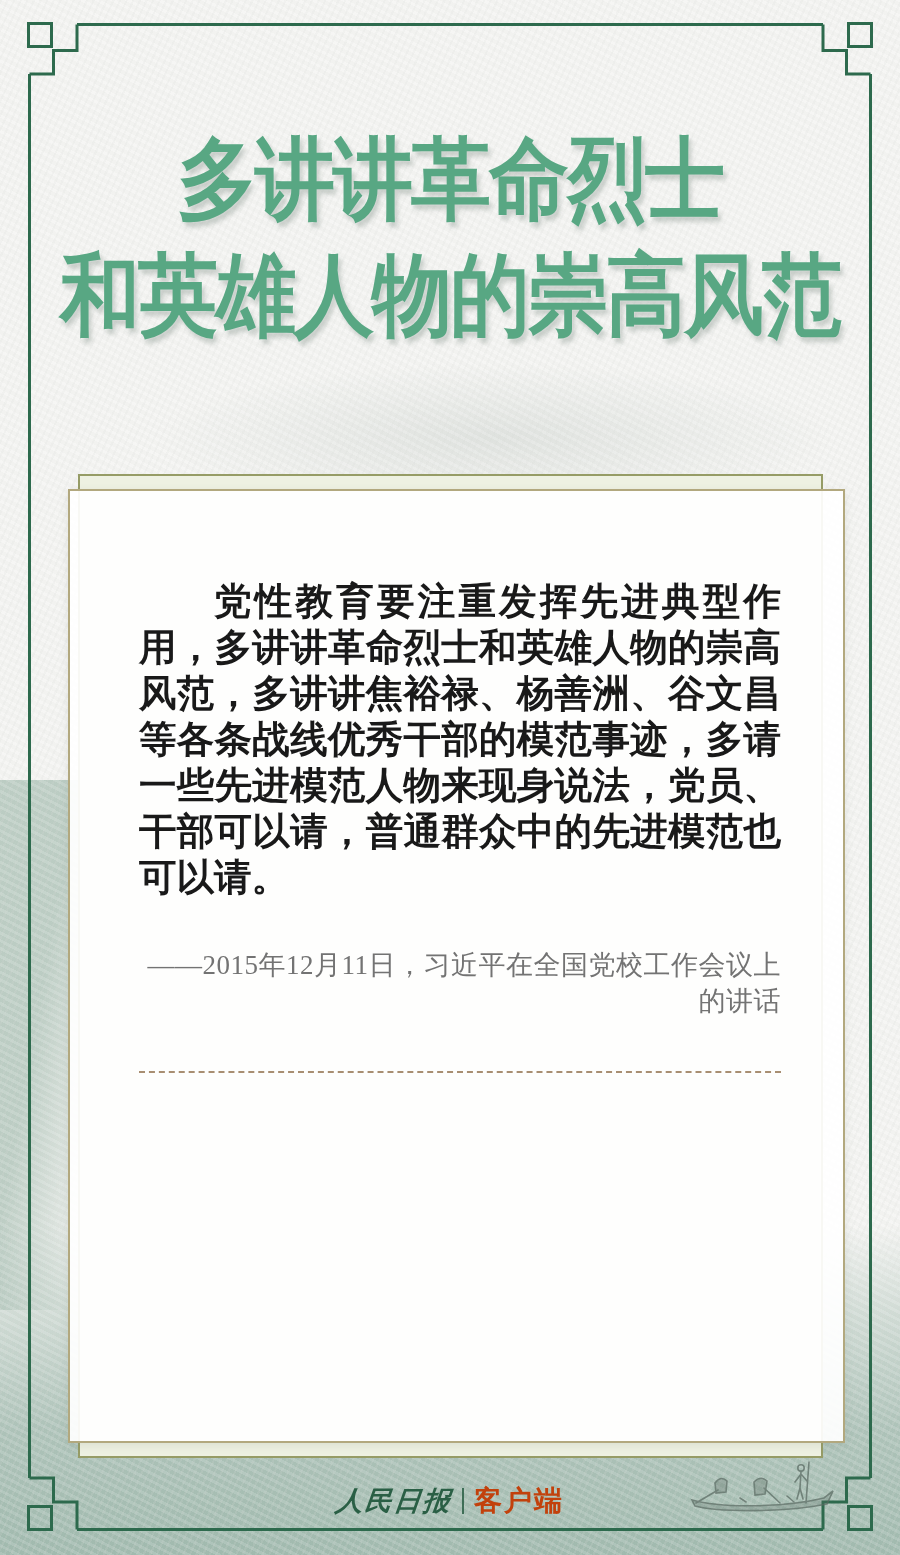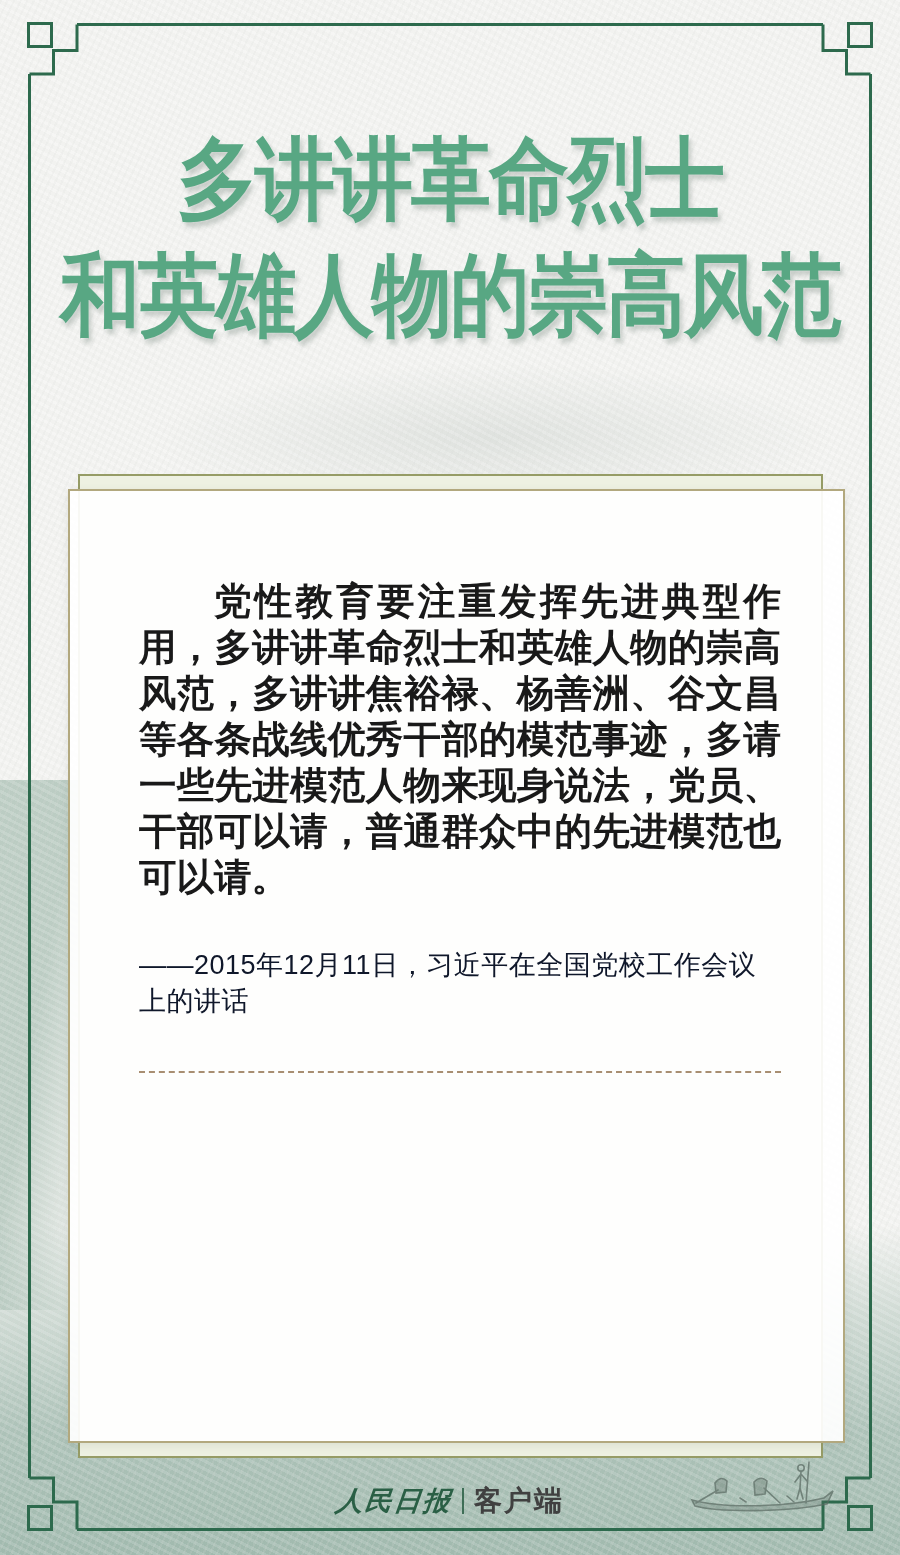--- a/index.html
+++ b/index.html
@@ -58,40 +58,40 @@
     white-space:nowrap;
   }
   
   .quote{
     font-family:"Liberation Serif","DejaVu Serif",serif;
     font-weight:700;font-size:37.5px;line-height:46px;color:#191919;
     text-indent:2em;text-align:justify;margin:0;word-break:break-all;
   }
   .quote-2{margin-top:54px;}
   .attribution{
-    font-family:Liberation Sans, sans-serif;
-    font-size:27px;color:#0f172a;text-align:left;margin-top:46px;
+    font-family:Liberation Serif, serif;
+    font-size:27px;color:#737373;text-align:right;margin-top:46px;
     letter-spacing:.5px;
   }
   .attribution-2{margin-top:62px;}
   .dashed-divider{
     margin-top:52px;border:0;border-top:2px dashed #a88e72;height:0;
   }
   
   .footer-logo{
     position:absolute;left:50%;top:1482px;transform:translateX(-50%);
     display:flex;align-items:center;gap:10px;z-index:5;white-space:nowrap;
   }
   .brand-script{
     font-family:"Liberation Serif","DejaVu Serif",serif;
     font-style:italic;font-weight:700;font-size:27px;color:#2a5f45;
     transform:skewX(-6deg);letter-spacing:2px;
   }
   .brand-bar{width:2px;height:26px;background:#2a5f45;opacity:.85;}
-  .brand-suffix{font-weight:700;font-size:28px;color:#404040;letter-spacing:2px;}
+  .brand-suffix{font-weight:700;font-size:28px;color:#c2410c;letter-spacing:2px;}
   
   .boat{position:absolute;left:688px;top:1458px;z-index:5;opacity:.72;}
 </style>
 </head>
 <body>
 
 <div class="poster">
 
   <div class="mist"></div>
   <div class="wash-left"></div>

